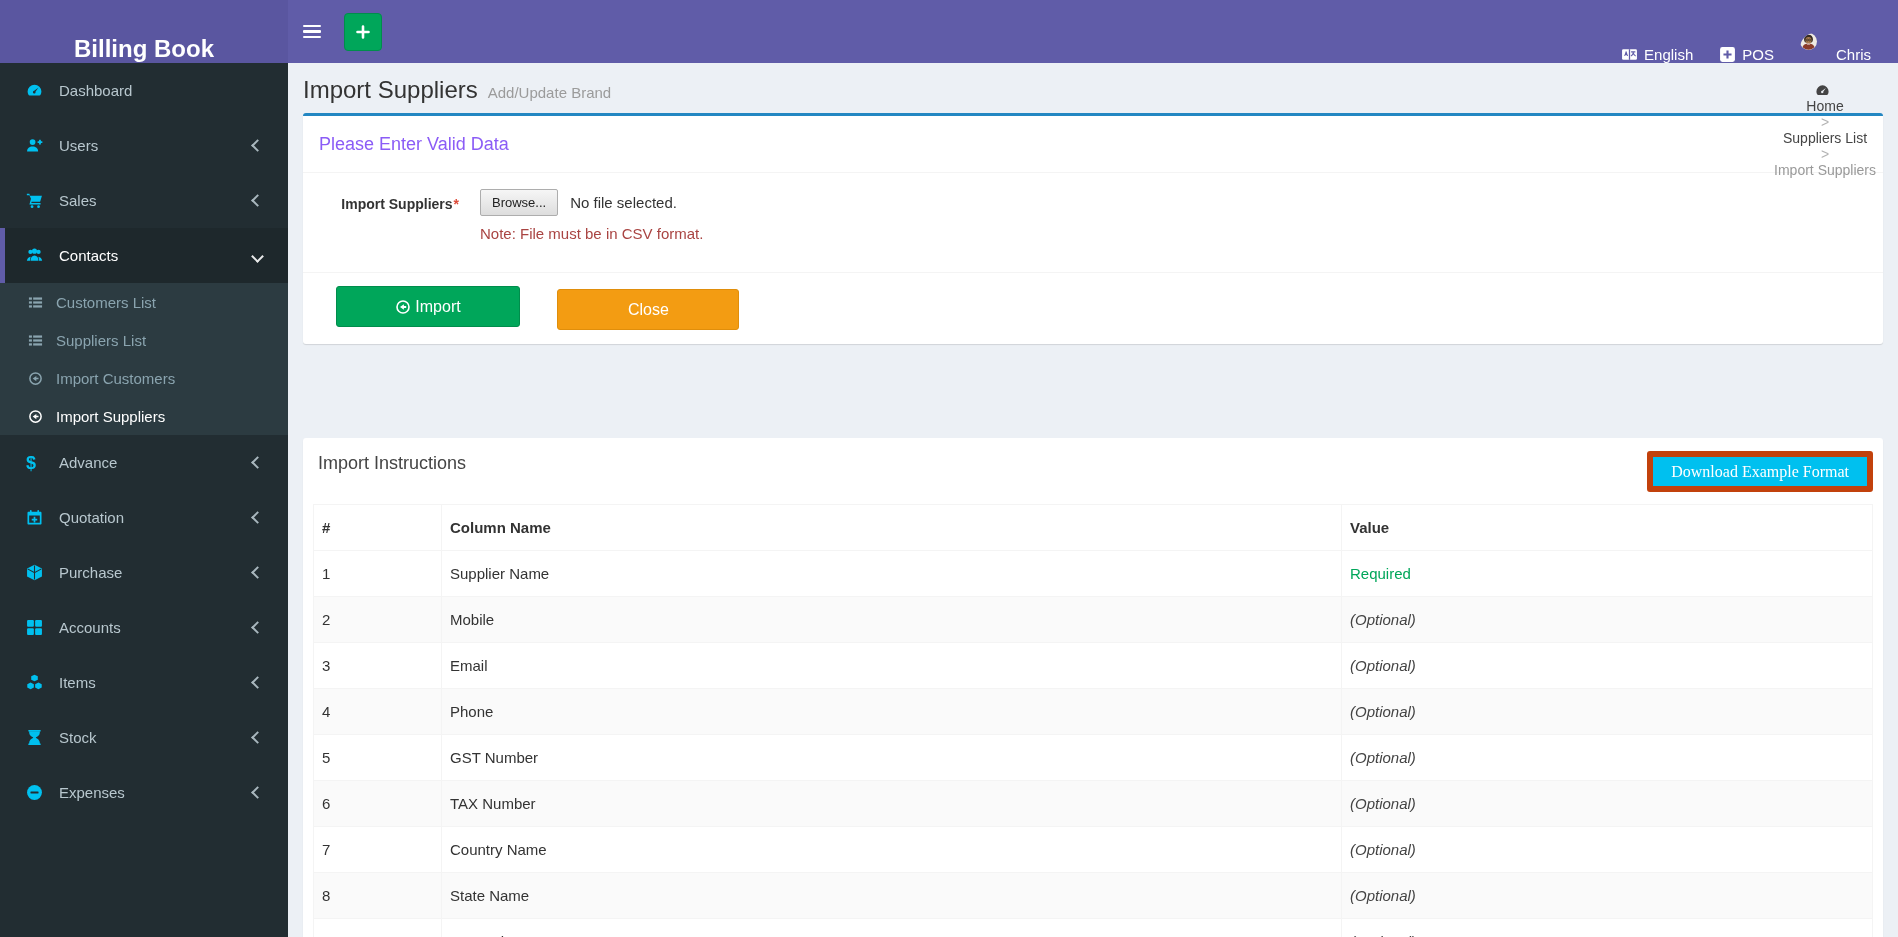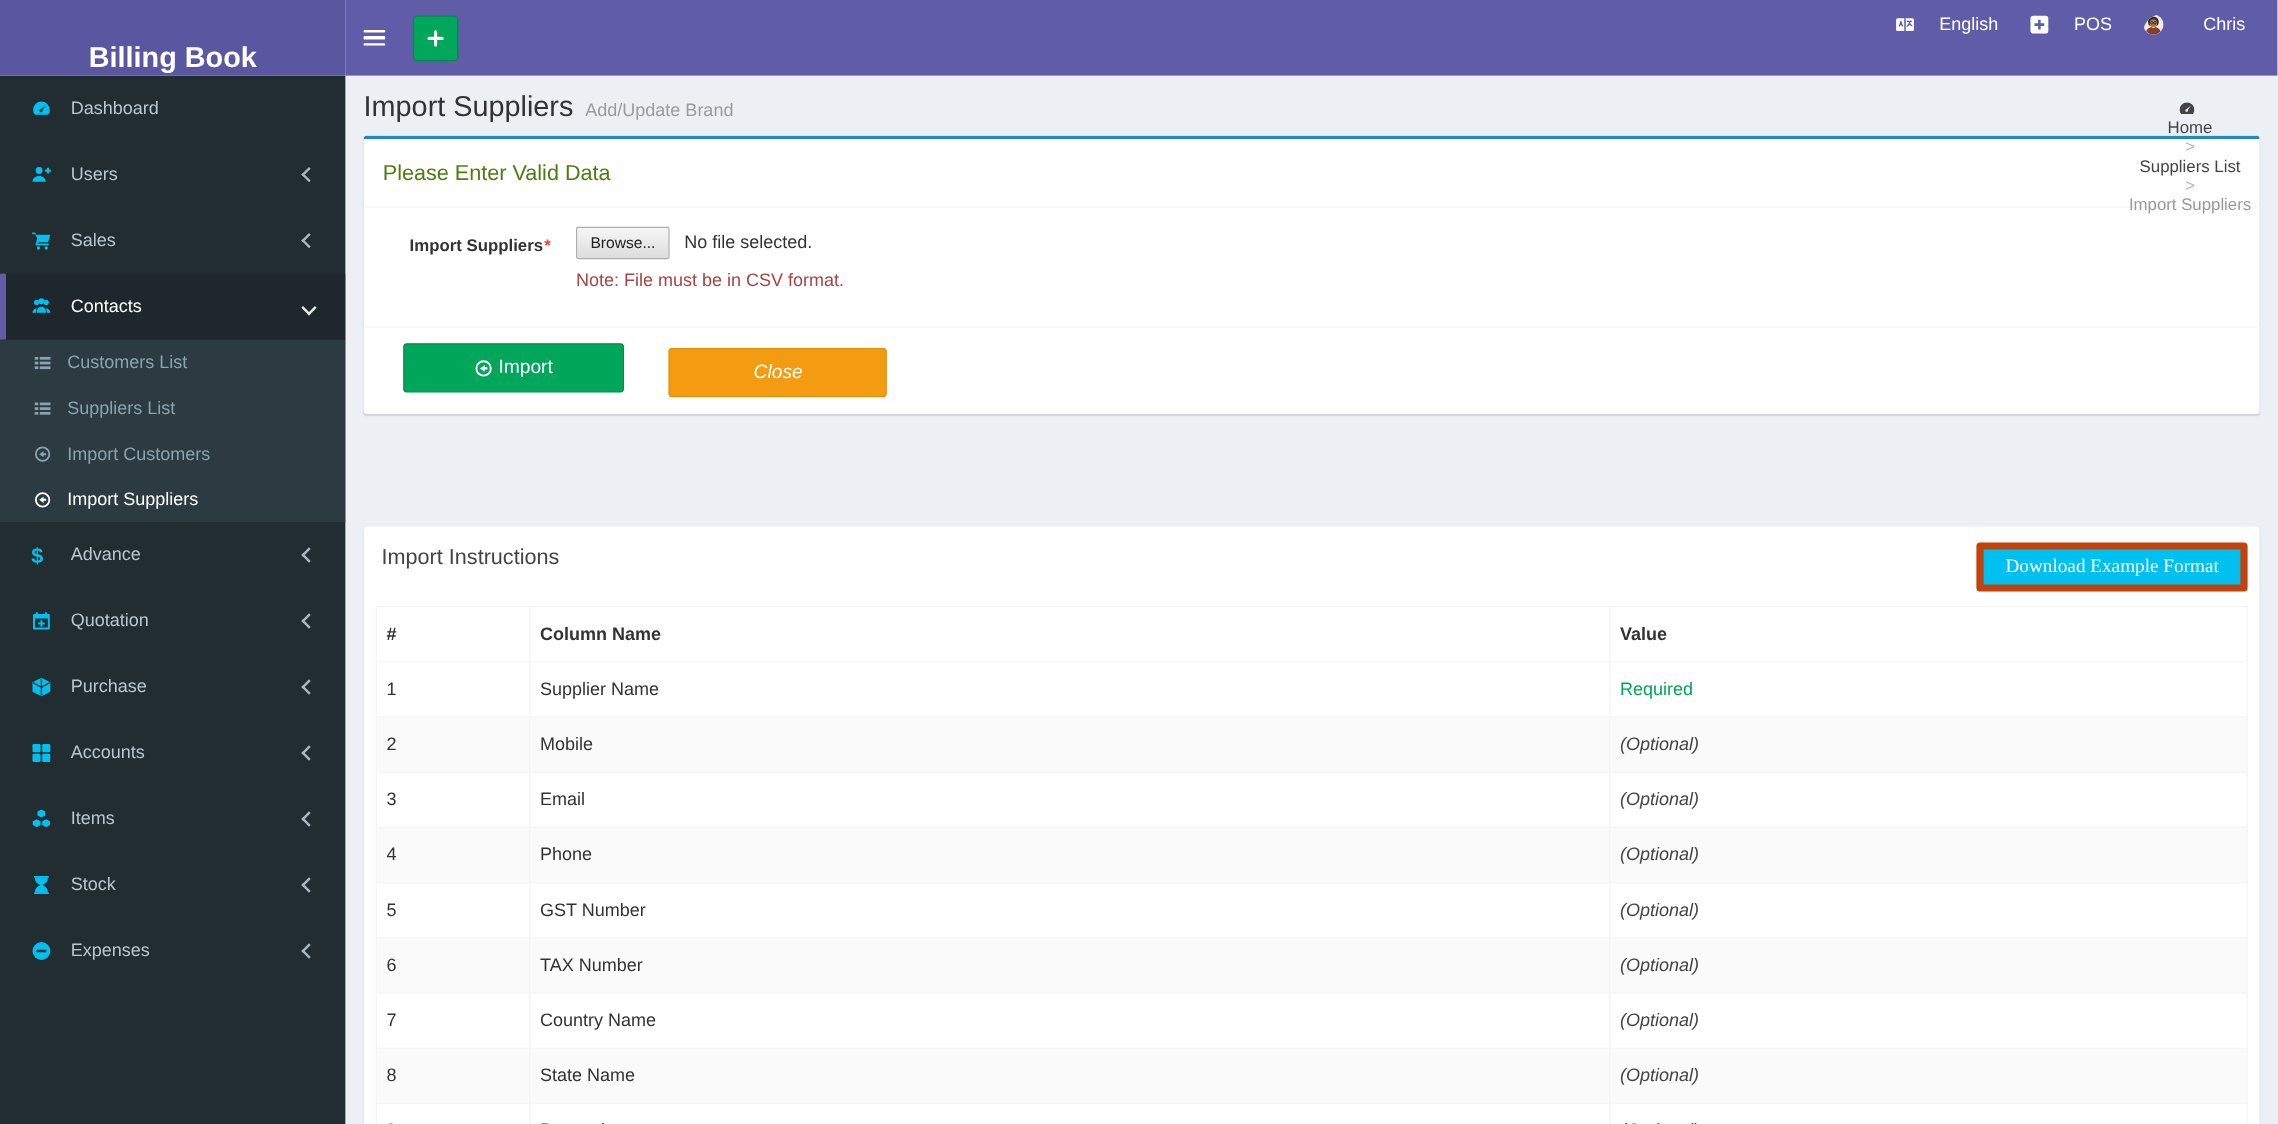--- a/index.html
+++ b/index.html
@@ -11,21 +11,21 @@
   .topbar { position:absolute; top:0; left:0; right:0; height:63px; display:flex; z-index:5; }
   .logo { width:288px; height:63px; background:#5a56a0; color:#fff; font-size:24px; font-weight:bold;
           display:flex; align-items:flex-end; justify-content:center; cursor:pointer; }
   .navbar { flex:1; background:#605ca8; display:flex; align-items:center; --bg:#605ca8; }
   .hamburger { width:48px; height:63px; background:transparent; border:none; display:flex; flex-direction:column;
                align-items:center; justify-content:center; gap:3px; cursor:pointer; }
   .hamburger i { width:18px; height:2.5px; background:#fff; border-radius:1px; }
   .add-btn { width:38px; height:38px; margin-left:8px; background:#00a65a; border:1px solid #008d4c;
              border-radius:4px; display:flex; align-items:center; justify-content:center; cursor:pointer; }
   .nav-right { margin-left:auto; display:flex; align-items:center; height:63px; padding-right:14px; color:#fff; font-size:15px; }
-  .nav-item { display:flex; align-items:flex-start; gap:20px; padding:12px 13px; height:63px; cursor:pointer; }
+  .nav-item { display:flex; align-items:flex-end; gap:6px; padding:0 13px; height:63px; cursor:pointer; }
   .nav-item svg { width:17px; height:17px; fill:#fff; }
   .avatar { width:30px; height:30px; border-radius:50%; overflow:hidden; flex:0 0 auto; }
 
   
   .sidebar { position:absolute; top:63px; left:0; bottom:0; width:288px; background:#222d32; --bg:#222d32; }
   .menu { list-style:none; }
   .menu > li.item { height:55px; display:flex; align-items:center; padding-left:26px; padding-right:20px;
                     color:#b8c7ce; font-size:15px; position:relative; cursor:pointer; }
   .menu > li.item .icn { width:20px; height:17px; margin-right:13px; display:flex; align-items:center; color:#00c0ef; }
   .menu > li.item .icn svg { width:17px; height:17px; fill:#00c0ef; }
@@ -49,37 +49,37 @@
   .page-title small { font-size:15px; color:#9b9b9b; font-weight:normal; }
   .breadcrumb { position:absolute; right:22px; top:20px; display:flex; align-items:center; font-size:14px; color:#444;flex-direction:column; --bg:#ecf0f5; }
   .breadcrumb svg { width:15px; height:15px; fill:#444; margin-right:6px; }
   .breadcrumb a { color:#444; text-decoration:none; cursor:pointer; }
   .breadcrumb .sep { color:#b3b3b3; margin:0 8px; }
   .breadcrumb .current { color:#999; }
 
   
   .card { margin:0 15px; background:#fff; border-radius:3px; box-shadow:0 1px 1px rgba(0,0,0,.12); }
   .card-primary { border-top:3px solid #2387c2; }
-  .card1-header { padding:17px 16px; font-size:18px; color:#4d7c0f; border-bottom:1px solid #f4f4f4; line-height:22px; }
+  .card1-header { padding:17px 16px; font-size:18px; color:#8b5cf6; border-bottom:1px solid #f4f4f4; line-height:22px; }
   .card1-body { padding:16px 16px 30px; }
   .form-row { display:flex; align-items:flex-start; }
   .field-label { width:140px; text-align:right; font-size:14px; font-weight:bold; color:#333; padding-top:7px; }
   .req { color:#dd4b39; margin-left:1px; }
   .file-area { margin-left:21px; }
   .file-line { display:flex; align-items:center; }
   .browse-btn { font-size:13px; color:#222; padding:5px 11px; background:linear-gradient(#f6f6f6,#dddddd);
                 border:1px solid #adadad; border-radius:2px; cursor:pointer; font-family:inherit; }
   .file-status { margin-left:12px; font-size:15px; color:#333; }
   .note { margin-top:9px; font-size:15px; color:#a94442; }
   .card1-footer { border-top:1px solid #f4f4f4; padding:13px 4px 14px; }
   .btn { border-radius:3px; color:#fff; font-size:16px; font-family:inherit; cursor:pointer;
          display:inline-flex; align-items:center; justify-content:center; height:41px; }
   .btn-green { width:184px; background:#00a65a; border:1px solid #008d4c; margin-left:29px; gap:4px; }
   .btn-green svg { width:16px; height:16px; fill:#fff; }
-  .btn-orange { width:182px; background:#f39c12; border:1px solid #e08e0b; margin-left:33px;font-style:italic; }
+  .btn-orange { width:182px; background:#f39c12; border:1px solid #e08e0b; margin-left:33px; }
 
   
   .card2 { margin-top:94px; padding-bottom:6px; }
   .card2-header { position:relative; padding:14px 15px 30px; font-size:18px; color:#444; line-height:22px; }
   .btn-cyan { position:absolute; right:10px; top:13px; height:41px; padding:0 18px; background:#00c0ef;
               border:6px solid #c2410c; border-radius:3px; color:#fff; font-size:16px; font-family:Liberation Serif, serif; cursor:pointer; }
   .itable { width:calc(100% - 20px); margin:0 10px; border-collapse:collapse; font-size:15px; color:#333; }
   .itable th, .itable td { border:1px solid #f4f4f4; padding:12px 8px; text-align:left; line-height:21px; }
   .itable th { font-weight:bold; }
   .itable .c1 { width:128px; }

